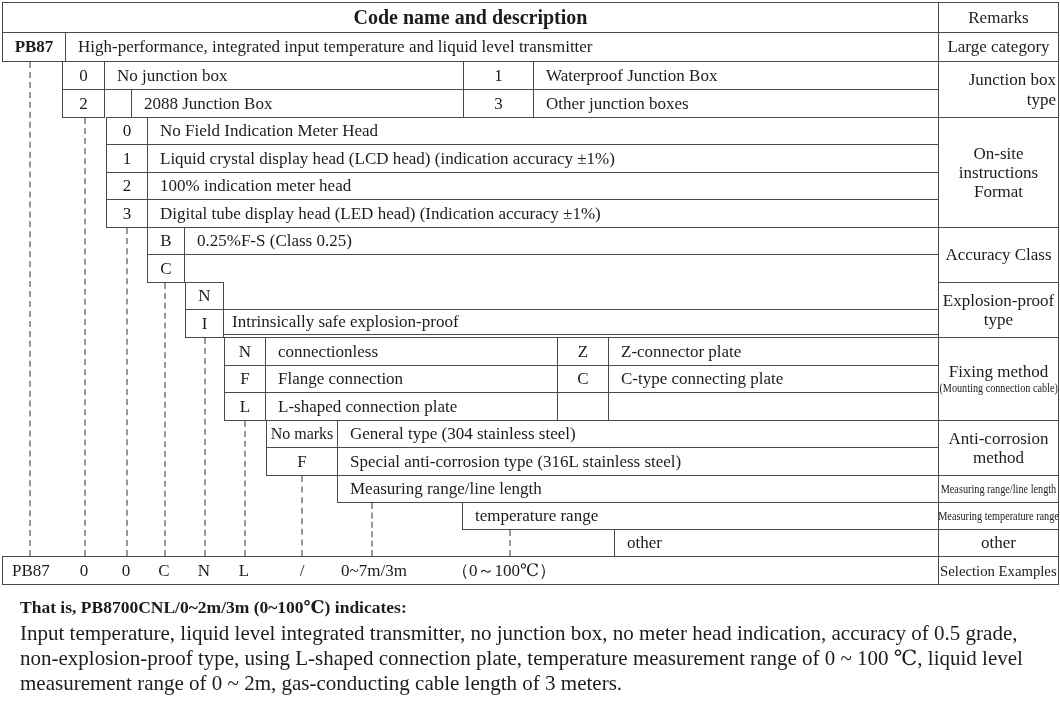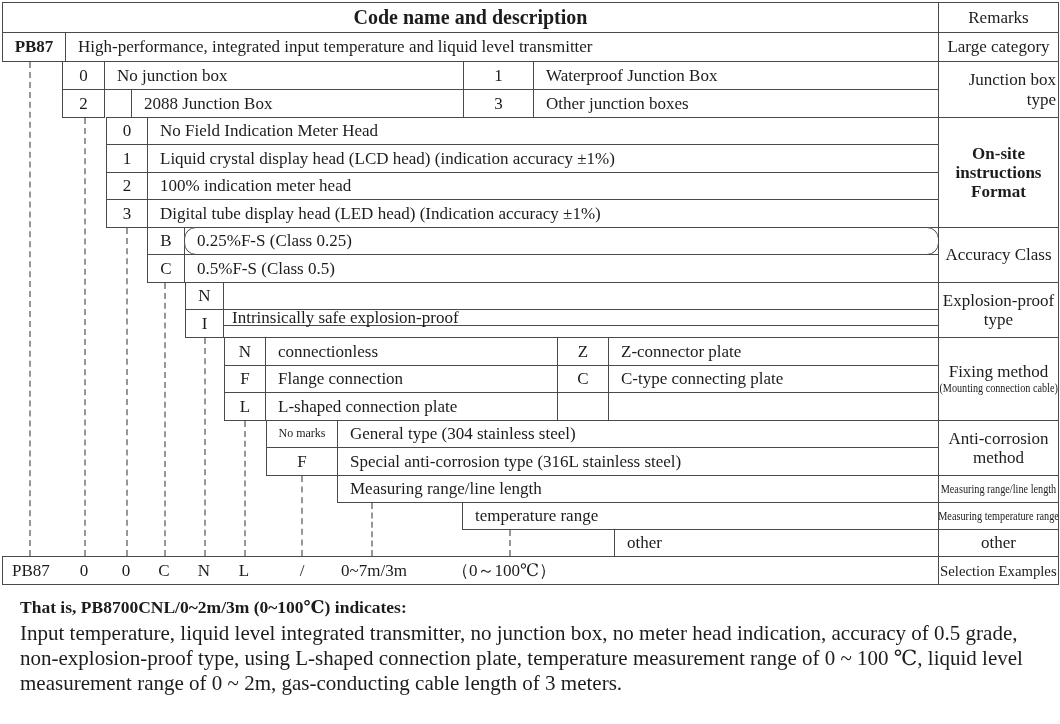--- a/index.html
+++ b/index.html
@@ -8,21 +8,21 @@
   .cell{position:absolute;box-sizing:border-box;border:1px solid #4a4a4a;
         display:flex;align-items:center;font-size:17px;line-height:1.12;background:#fff;}
   .ctr{justify-content:center;text-align:center;}
   .pad{padding-left:12px;}
   .bold{font-weight:bold;}
   .hdr{font-size:20px;}
   .rmk{padding:1px 2px;}
   .sm{font-size:12.5px;transform:scaleX(0.82);transform-origin:50% 50%;white-space:nowrap;}
   .sm2{font-size:15.5px;transform:scaleX(0.95);transform-origin:50% 50%;white-space:nowrap;}
   .codecell{font-size:17px;}
-  .nomarks{font-size:12px;}
+  .nomarks{font-size:16px;}
   .dash{position:absolute;width:0;border-left:2px dashed #979797;}
   .exspan{position:absolute;top:50%;transform:translate(-50%,-50%);font-size:17px;white-space:nowrap;}
   .exleft{position:absolute;top:50%;transform:translateY(-50%);font-size:17px;white-space:nowrap;}
   #foot-head{position:absolute;left:20px;top:597px;font-size:17.5px;font-weight:bold;}
   #foot-body{position:absolute;left:20px;top:621px;width:1024px;font-size:21px;line-height:25px;}
   .fixsub{font-size:12px;transform:scaleX(0.85);transform-origin:50% 50%;white-space:nowrap;margin-top:1px;}
 </style>
 </head>
 <body>
 
@@ -46,31 +46,30 @@
   <div class="cell ctr rmk" style="left:938px;top:61px;width:121px;height:57px;text-align:right;">Junction box type</div>
 
   <div class="cell ctr codecell" style="left:106px;top:117px;width:42px;height:28px;">0</div>
   <div class="cell pad" style="left:147px;top:117px;width:792px;height:28px;">No Field Indication Meter Head</div>
   <div class="cell ctr codecell" style="left:106px;top:144px;width:42px;height:29px;">1</div>
   <div class="cell pad" style="left:147px;top:144px;width:792px;height:29px;">Liquid crystal display head (LCD head) (indication accuracy ±1%)</div>
   <div class="cell ctr codecell" style="left:106px;top:172px;width:42px;height:28px;">2</div>
   <div class="cell pad" style="left:147px;top:172px;width:792px;height:28px;">100% indication meter head</div>
   <div class="cell ctr codecell" style="left:106px;top:199px;width:42px;height:29px;">3</div>
   <div class="cell pad" style="left:147px;top:199px;width:792px;height:29px;">Digital tube display head (LED head) (Indication accuracy ±1%)</div>
-  <div class="cell ctr rmk" style="left:938px;top:117px;width:121px;height:111px;font-weight:bold;">On-site instructions Format</div>
+  <div class="cell ctr rmk" style="left:938px;top:117px;width:121px;height:111px;">On-site instructions Format</div>
 
   <div class="cell ctr codecell" style="left:147px;top:227px;width:38px;height:28px;">B</div>
-  <div class="cell pad" style="left:184px;top:227px;width:755px;height:28px;border-radius:12px;">0.25%F-S (Class 0.25)</div>
+  <div class="cell pad" style="left:184px;top:227px;width:755px;height:28px;">0.25%F-S (Class 0.25)</div>
   <div class="cell ctr codecell" style="left:147px;top:254px;width:38px;height:29px;">C</div>
-  <div class="cell pad" style="left:184px;top:254px;width:755px;height:29px;">0.5%F-S (Class 0.5)</div>
   <div class="cell ctr rmk" style="left:938px;top:227px;width:121px;height:56px;">Accuracy Class</div>
 
   <div class="cell ctr codecell" style="left:185px;top:282px;width:39px;height:28px;">N</div>
   <div class="cell ctr codecell" style="left:185px;top:309px;width:39px;height:29px;">I</div>
-  <div class="cell pad" style="left:223px;top:309px;width:716px;height:17px;padding-left:8px;">Intrinsically safe explosion-proof</div>
+  <div class="cell pad" style="left:223px;top:309px;width:716px;height:26px;padding-left:8px;">Intrinsically safe explosion-proof</div>
   <div class="cell ctr rmk" style="left:938px;top:282px;width:121px;height:56px;">Explosion-proof type</div>
 
   <div class="cell ctr codecell" style="left:224px;top:337px;width:42px;height:29px;">N</div>
   <div class="cell pad" style="left:265px;top:337px;width:293px;height:29px;">connectionless</div>
   <div class="cell ctr codecell" style="left:557px;top:337px;width:52px;height:29px;">Z</div>
   <div class="cell pad" style="left:608px;top:337px;width:331px;height:29px;">Z-connector plate</div>
   <div class="cell ctr codecell" style="left:224px;top:365px;width:42px;height:28px;">F</div>
   <div class="cell pad" style="left:265px;top:365px;width:293px;height:28px;">Flange connection</div>
   <div class="cell ctr codecell" style="left:557px;top:365px;width:52px;height:28px;">C</div>
   <div class="cell pad" style="left:608px;top:365px;width:331px;height:28px;">C-type connecting plate</div>

